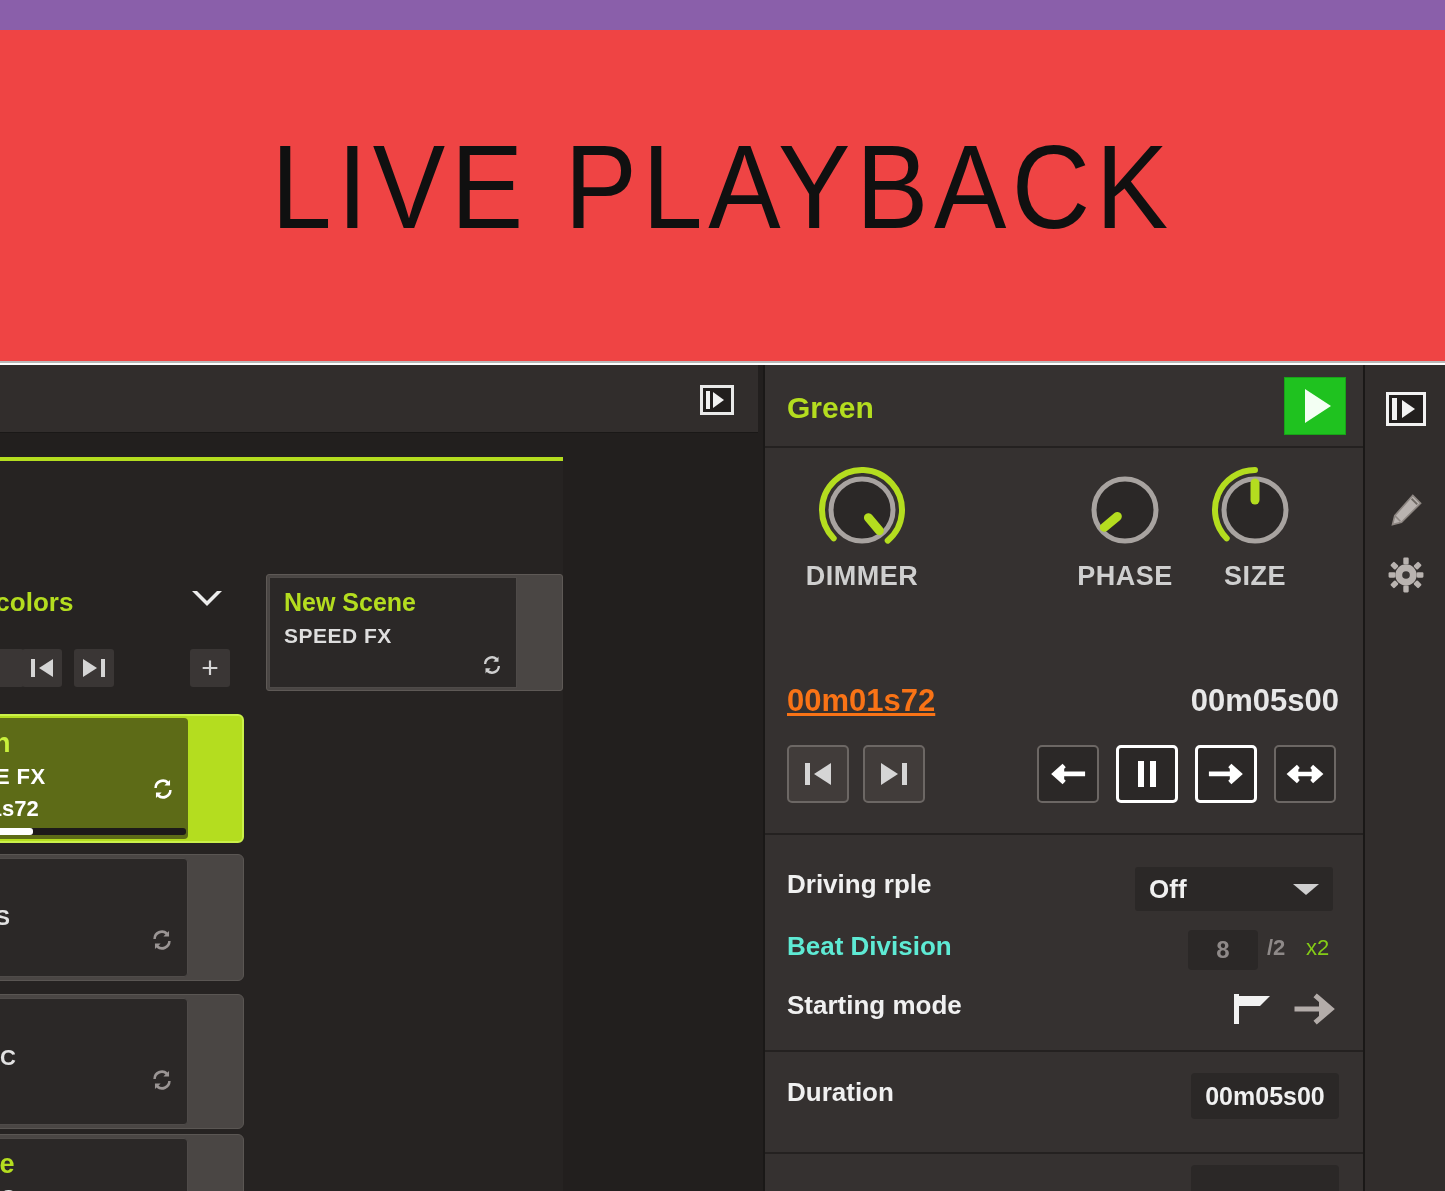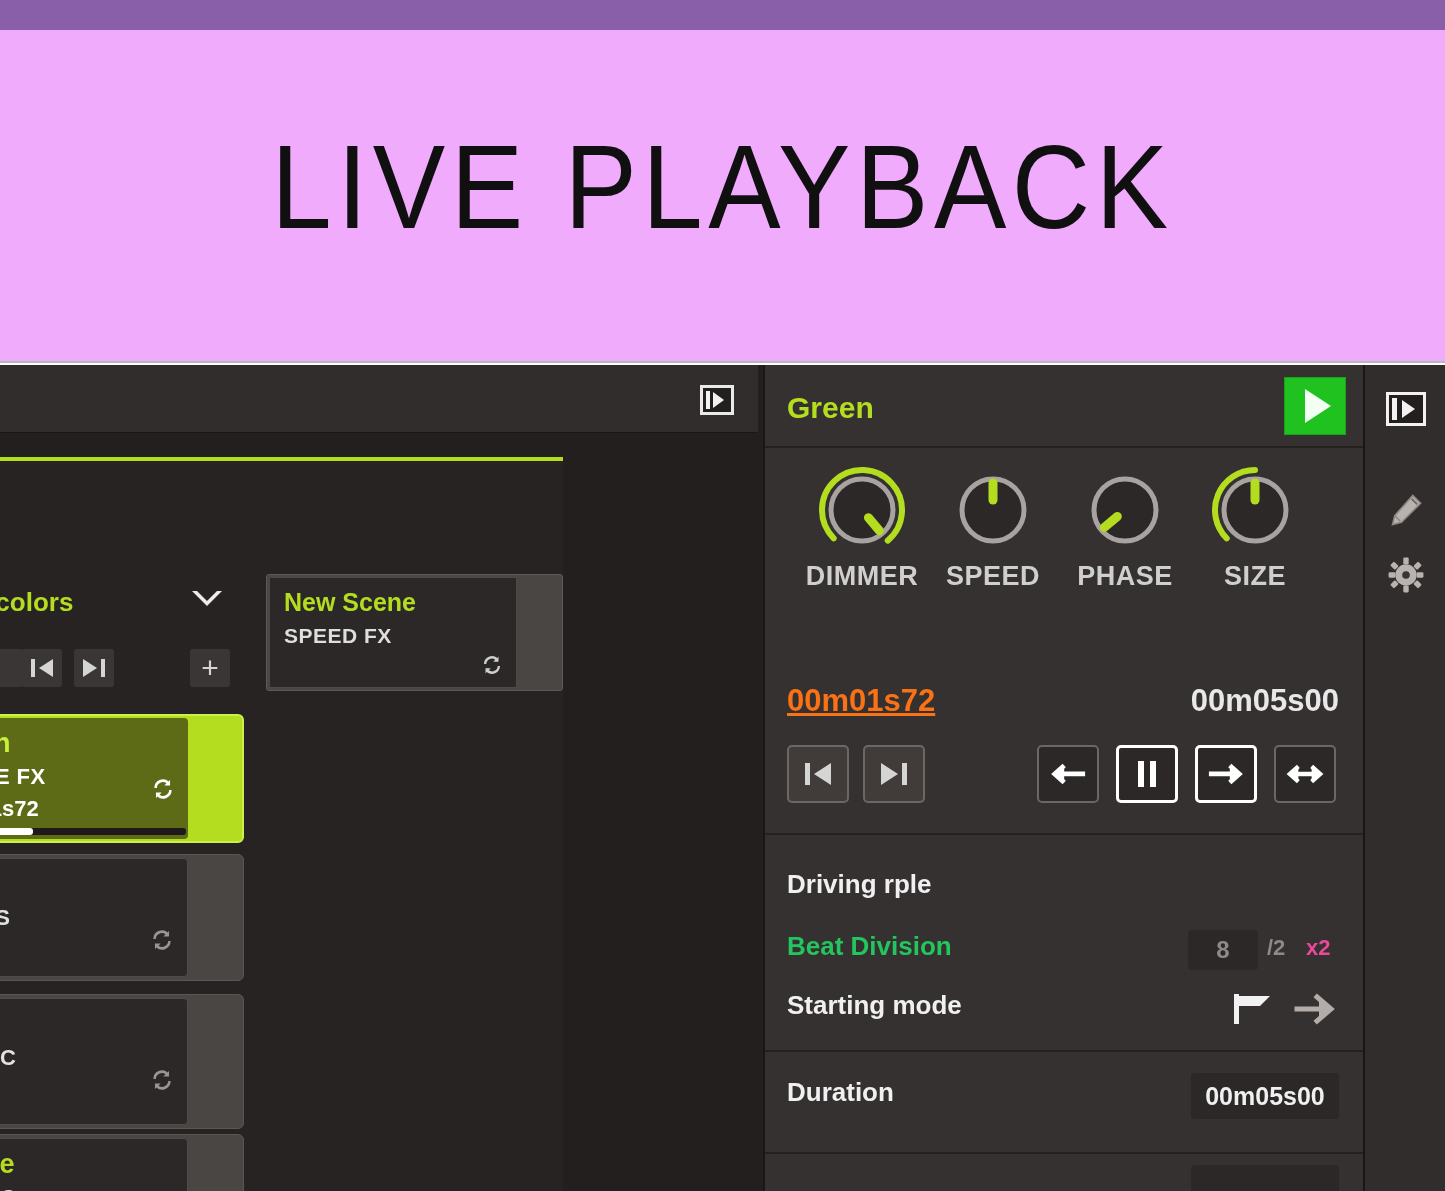--- a/index.html
+++ b/index.html
@@ -6,21 +6,21 @@
   html, body {
     width: 1445px; height: 1191px;
     background: #ffffff;
     font-family: "Liberation Sans", sans-serif;
     overflow: hidden;
   }
   #root { position: relative; width: 1445px; height: 1191px; }
 
   
   .purple-bar { position:absolute; left:0; top:0; width:1445px; height:30px; background:#8a5faa; }
-  .banner { position:absolute; left:0; top:30px; width:1445px; height:333px; background:#f0abfc;
+  .banner { position:absolute; left:0; top:30px; width:1445px; height:333px; background:#ef4444;
             border-bottom:2px solid #b9b9b9; }
   .banner-title {
     position:absolute; left:0; top:98px; width:1445px; text-align:center;
     font-family:"Liberation Sans", sans-serif;
     font-size:118px; font-weight:300; letter-spacing:6px; color:#101010;
     line-height:1; transform:scaleX(0.92); transform-origin:center;
   }
 
   
   .app { position:absolute; left:0; top:365px; width:1445px; height:826px; background:#221f1e; }
@@ -124,32 +124,32 @@
   .tb-2 { left:272px; top:380px; } .tb-3 { left:351px; top:380px; }
   .tb-4 { left:430px; top:380px; } .tb-5 { left:509px; top:380px; }
   .pause-ic { width:18px; height:26px; position:relative; }
   .pause-ic i { position:absolute; top:0; width:6px; height:26px; background:#ffffff; }
   .pause-ic i:first-child { left:0; } .pause-ic i:last-child { right:0; }
 
   .rp-div { position:absolute; left:0; width:600px; height:2px; background:#242120; }
   .rp-div.d1 { top:468px; } .rp-div.d2 { top:685px; } .rp-div.d3 { top:787px; }
 
   .row-label { position:absolute; font-size:26px; font-weight:700; color:#f0f0f0; }
-  .row-label.dim { color:#22c55e; }
+  .row-label.dim { color:#5eead4; }
 
   .dd { position:absolute; left:370px; top:502px; width:198px; height:44px; background:#2b2827; border-radius:3px; }
   .dd .val { position:absolute; left:14px; top:7px; font-size:26px; font-weight:700; color:#f0f0f0; }
   .dd .arrow { position:absolute; right:14px; top:17px; width:0;height:0;
                border-left:13px solid transparent;border-right:13px solid transparent;border-top:11px solid #cfcfcf; }
 
   .beat-val { position:absolute; left:423px; top:565px; width:70px; height:40px; background:#2b2827; border-radius:4px;
               display:flex; align-items:center; justify-content:center;
               font-size:24px; font-weight:700; color:#8e8988; }
   .beat-half { position:absolute; left:502px; top:570px; font-size:22px; font-weight:700; color:#8e8988; }
-  .beat-dbl  { position:absolute; left:541px; top:570px; font-size:22px; font-weight:700; color:#ec4899; }
+  .beat-dbl  { position:absolute; left:541px; top:570px; font-size:22px; font-weight:400; color:#84cc16; }
 
   .flagbtn { position:absolute; top:625px; width:48px; height:38px; }
   .flagbtn.f0 { left:465px; } .flagbtn.f1 { left:528px; }
 
   .dur-val { position:absolute; right:24px; top:708px; width:148px; height:46px; background:#2b2827;
              border-radius:4px; display:flex; align-items:center; justify-content:center;
              font-size:25px; font-weight:700; color:#f0f0f0; }
   .ghost-val { position:absolute; right:24px; top:800px; width:148px; height:30px; background:#2b2827; border-radius:4px; }
 
   
@@ -279,28 +279,20 @@
 
       <div class="knob-row" id="knob-row">
           <div class="knob-cell k0">
             <div class="knob-wrap"><svg viewBox="0 0 106 98" width="106" height="98">
     <path d="M 24.71572875253809 77.2842712474619 A 40 40 0 1 1 78.71150438746157 79.64177772475912" stroke="#b4dd1f" stroke-width="6" fill="none" stroke-linecap="round"></path>
     <circle cx="53" cy="49" r="31" fill="#2b2827" stroke="#a8a3a0" stroke-width="5"></circle>
     <line x1="59.42787609686539" y1="56.66044443118978" x2="70.35526546153656" y2="69.6831999642124" stroke="#b4dd1f" stroke-width="9" stroke-linecap="round"></line>
   </svg></div>
                  <div class="knob-label">DIMMER</div>
           </div>
-          <div class="knob-cell k1">
-            <div class="knob-wrap"><svg viewBox="0 0 106 98" width="106" height="98">
-
-    <circle cx="53" cy="49" r="31" fill="#2b2827" stroke="#a8a3a0" stroke-width="5"></circle>
-    <line x1="53" y1="39" x2="53" y2="22" stroke="#b4dd1f" stroke-width="9" stroke-linecap="round"></line>
-  </svg></div>
-                 <div class="knob-label">SPEED</div>
-          </div>
           <div class="knob-cell k2">
             <div class="knob-wrap"><svg viewBox="0 0 106 98" width="106" height="98">
 
     <circle cx="53" cy="49" r="31" fill="#2b2827" stroke="#a8a3a0" stroke-width="5"></circle>
     <line x1="45.33955556881022" y1="55.42787609686539" x2="32.316800035787594" y2="66.35526546153656" stroke="#b4dd1f" stroke-width="9" stroke-linecap="round"></line>
   </svg></div>
                  <div class="knob-label">PHASE</div>
           </div>
           <div class="knob-cell k3">
             <div class="knob-wrap"><svg viewBox="0 0 106 98" width="106" height="98">
@@ -356,20 +348,24 @@
             <svg viewBox="0 0 40 26" width="38" height="26">
               <path d="M7 13 H33 M13 5 L4 13 L13 21 M27 5 L36 13 L27 21" stroke="#ffffff" stroke-width="4.5" fill="none"></path>
               <path d="M13 5 L3 13 L13 21 Z M27 5 L37 13 L27 21 Z" fill="#ffffff"></path>
             </svg>
           </div>
         </div>
 
       <div class="rp-div d1"></div>
 
       <div class="row-label" style="left:22px; top:504px;">Driving rple</div>
+      <div class="dd">
+        <span class="val">Off</span>
+        <span class="arrow"></span>
+      </div>
 
       <div class="row-label dim" style="left:22px; top:566px;">Beat Division</div>
       <div class="beat-val">8</div>
       <div class="beat-half">/2</div>
       <div class="beat-dbl">x2</div>
 
       <div class="row-label" style="left:22px; top:625px;">Starting mode</div>
       <div class="flagbtn f0">
         <svg viewBox="0 0 48 38" width="48" height="38">
           <rect x="4" y="4" width="5" height="30" fill="#f2f2f2"></rect>

